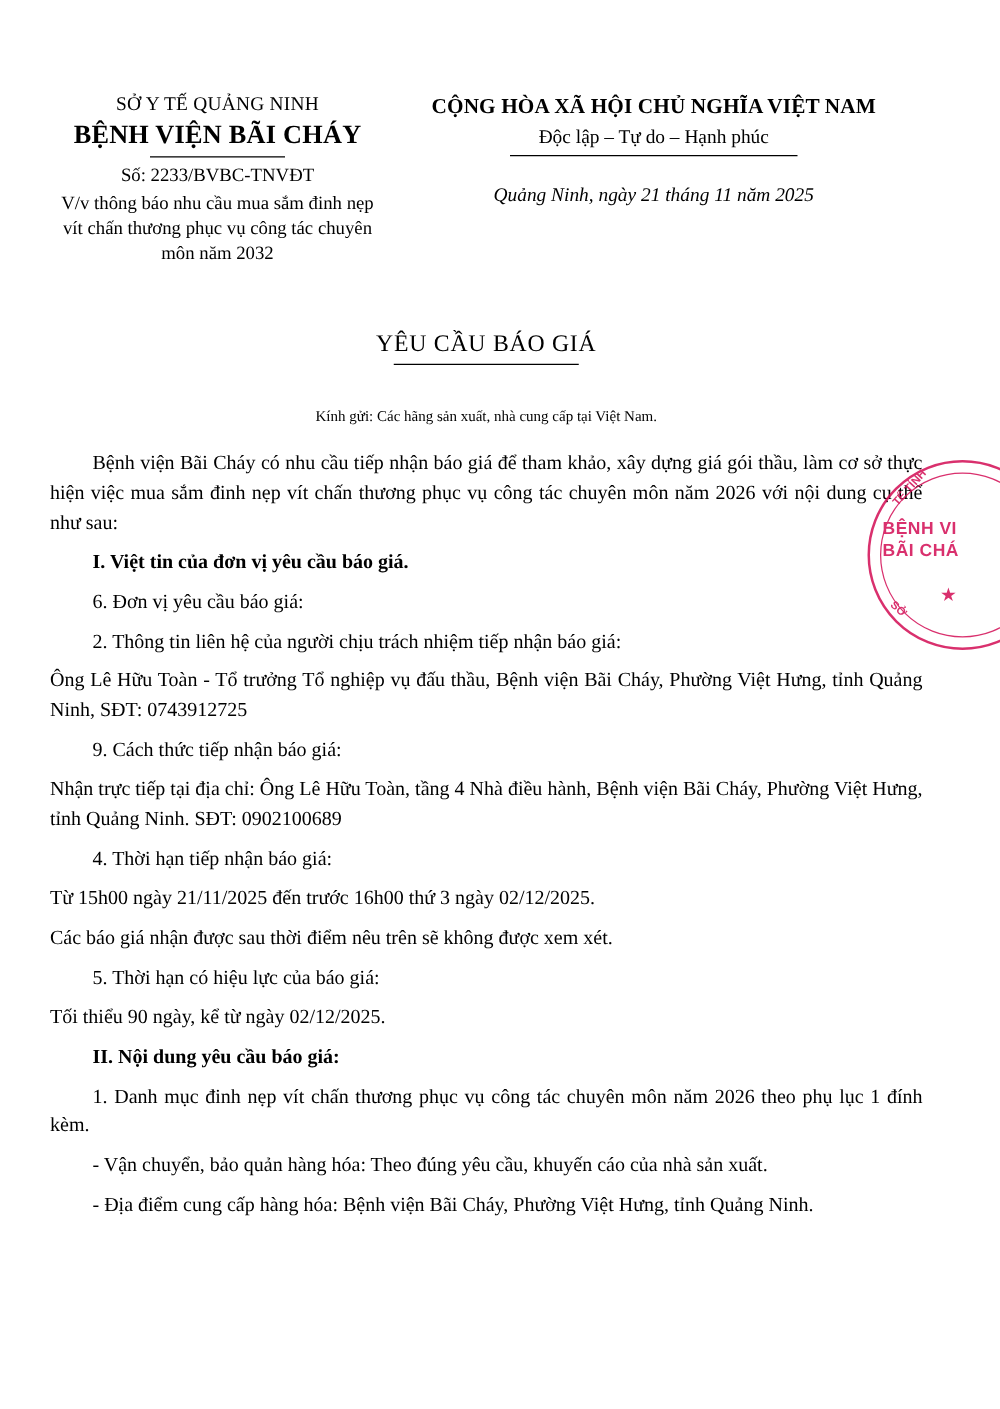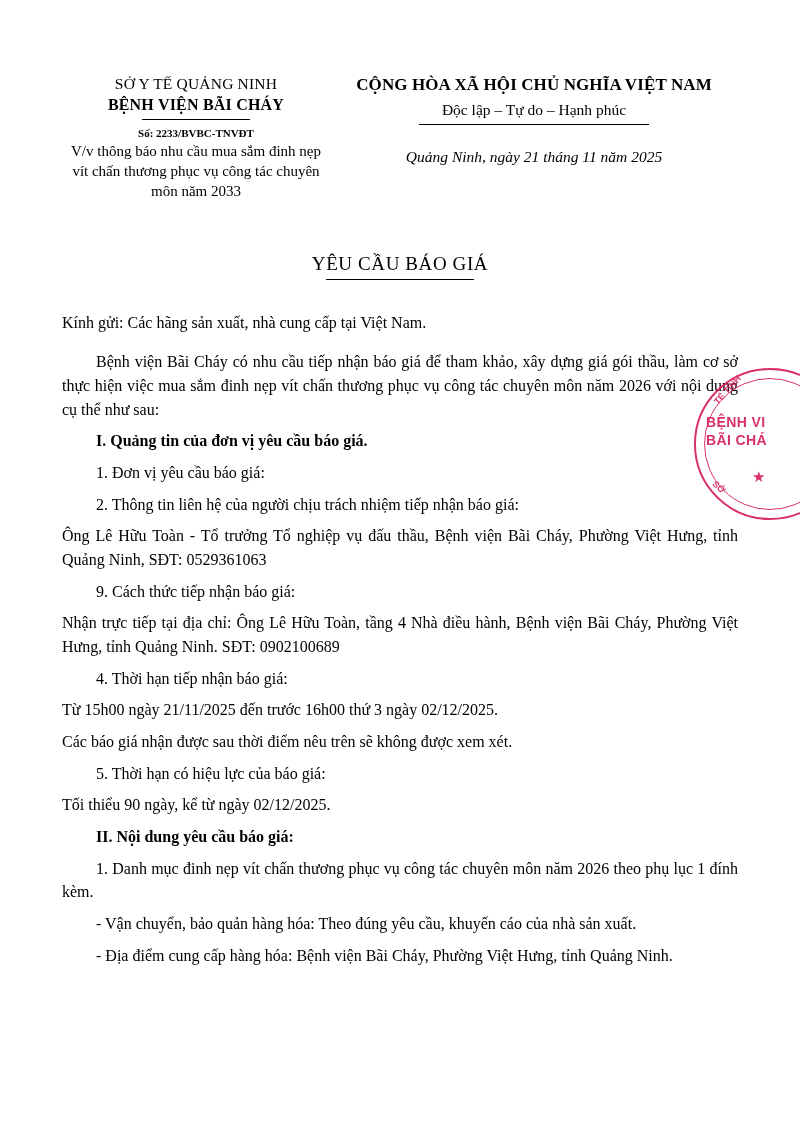--- a/index.html
+++ b/index.html
@@ -13,21 +13,21 @@
     font-family: "Liberation Serif", "DejaVu Serif", serif;
     color: #000000;
     position: relative;
     overflow: hidden;
   }
   .page {
     position: relative;
     width: 800px;
     height: 1127px;
     box-sizing: border-box;
-    padding: 62px 62px 40px 62px;
+    padding: 62px 62px 40px 40px;
   }
 
   
   .header {
     display: flex;
     flex-direction: row;
     align-items: flex-start;
     width: 100%;
     margin-top: 12px;
   }
@@ -39,21 +39,21 @@
   .header-right {
     flex: 1;
     text-align: center;
     line-height: 1.35;
   }
   .org-name {
     font-size: 15.5px;
     letter-spacing: 0.2px;
   }
   .org-sub {
-    font-size: 16px;
+    font-size: 21px;
     font-weight: bold;
     letter-spacing: 0.2px;
   }
   .national-title {
     font-size: 17px;
     font-weight: bold;
     letter-spacing: 0.1px;
   }
   .national-motto {
     font-size: 15.5px;
@@ -66,23 +66,22 @@
     background: #000;
     margin: 3px auto 0 auto;
   }
   .left-rule {
     width: 108px;
     height: 1px;
     background: #000;
     margin: 3px auto 6px auto;
   }
   .doc-number {
-    font-size: 11px;
+    font-size: 15px;
     margin-top: 2px;
-    font-weight: bold;
   }
   .doc-about {
     font-size: 15px;
     line-height: 1.34;
     margin-top: 1px;
   }
   .place-date {
     font-size: 15.5px;
     font-style: italic;
     margin-top: 22px;
@@ -97,21 +96,22 @@
     margin-top: 52px;
   }
   .title-rule {
     width: 148px;
     height: 1px;
     background: #000;
     margin: 4px auto 0 auto;
   }
 
   .recipient {
-    font-size: 16px;
+    text-align: center;
+    font-size: 12px;
     margin-top: 34px;
   }
 
   
   .body-text {
     margin-top: 18px;
     font-size: 16px;
     line-height: 1.48;
     text-align: justify;
   }
@@ -209,44 +209,44 @@
 <body>
 
 <div class="page">
 
   <div class="header">
     <div class="header-left">
       <div class="org-name">SỞ Y TẾ QUẢNG NINH</div>
       <div class="org-sub">BỆNH VIỆN BÃI CHÁY</div>
       <div class="left-rule"></div>
       <div class="doc-number">Số: 2233/BVBC-TNVĐT</div>
-      <div class="doc-about">V/v thông báo nhu cầu mua sắm đinh nẹp vít chấn thương phục vụ công tác chuyên môn năm 2033</div>
+      <div class="doc-about">V/v thông báo nhu cầu mua sắm đinh nẹp vít chấn thương phục vụ công tác chuyên môn năm 2032</div>
     </div>
     <div class="header-right">
       <div class="national-title">CỘNG HÒA XÃ HỘI CHỦ NGHĨA VIỆT NAM</div>
       <div class="national-motto">Độc lập – Tự do – Hạnh phúc</div>
       <div class="motto-rule"></div>
       <div class="place-date">Quảng Ninh, ngày 21 tháng 11 năm 2025</div>
     </div>
   </div>
 
   <div class="doc-title">YÊU CẦU BÁO GIÁ</div>
   <div class="title-rule"></div>
 
   <div class="recipient">Kính gửi: Các hãng sản xuất, nhà cung cấp tại Việt Nam.</div>
 
   <div class="body-text">
     <p class="para">Bệnh viện Bãi Cháy có nhu cầu tiếp nhận báo giá để tham khảo, xây dựng giá gói thầu, làm cơ sở thực hiện việc mua sắm đinh nẹp vít chấn thương phục vụ công tác chuyên môn năm 2026 với nội dung cụ thể như sau:</p>
 
-    <p class="section-head">I. Quảng tin của đơn vị yêu cầu báo giá.</p>
-
-    <p class="sub-item">1. Đơn vị yêu cầu báo giá:</p>
+    <p class="section-head">I. Việt tin của đơn vị yêu cầu báo giá.</p>
+
+    <p class="sub-item">6. Đơn vị yêu cầu báo giá:</p>
 
     <p class="sub-item">2. Thông tin liên hệ của người chịu trách nhiệm tiếp nhận báo giá:</p>
-    <p class="para noindent">Ông Lê Hữu Toàn - Tổ trưởng Tổ nghiệp vụ đấu thầu, Bệnh viện Bãi Cháy, Phường Việt Hưng, tỉnh Quảng Ninh, SĐT: 0529361063</p>
+    <p class="para noindent">Ông Lê Hữu Toàn - Tổ trưởng Tổ nghiệp vụ đấu thầu, Bệnh viện Bãi Cháy, Phường Việt Hưng, tỉnh Quảng Ninh, SĐT: 0743912725</p>
 
     <p class="sub-item">9. Cách thức tiếp nhận báo giá:</p>
     <p class="para noindent">Nhận trực tiếp tại địa chỉ: Ông Lê Hữu Toàn, tầng 4 Nhà điều hành, Bệnh viện Bãi Cháy, Phường Việt Hưng, tỉnh Quảng Ninh. SĐT: 0902100689</p>
 
     <p class="sub-item">4. Thời hạn tiếp nhận báo giá:</p>
     <p class="para noindent">Từ 15h00 ngày 21/11/2025 đến trước 16h00 thứ 3 ngày 02/12/2025.</p>
     <p class="para noindent">Các báo giá nhận được sau thời điểm nêu trên sẽ không được xem xét.</p>
 
     <p class="sub-item">5. Thời hạn có hiệu lực của báo giá:</p>
     <p class="para noindent">Tối thiểu 90 ngày, kể từ ngày 02/12/2025.</p>

